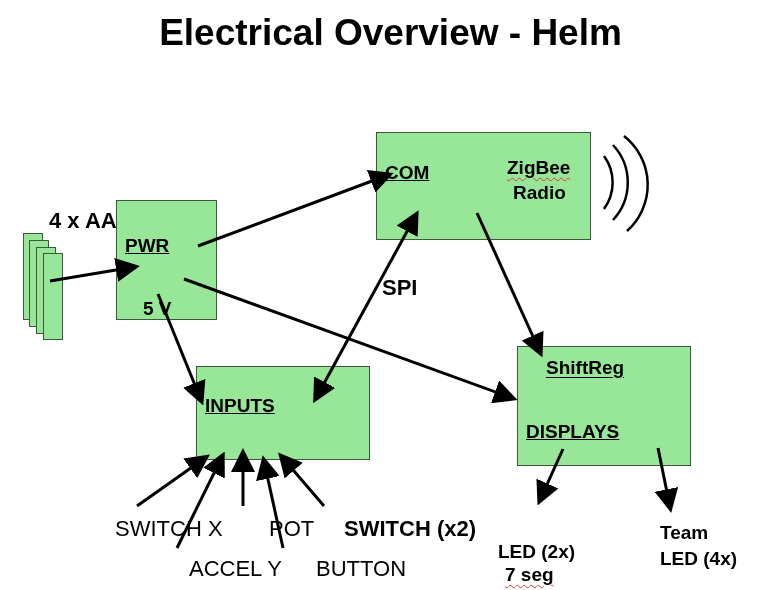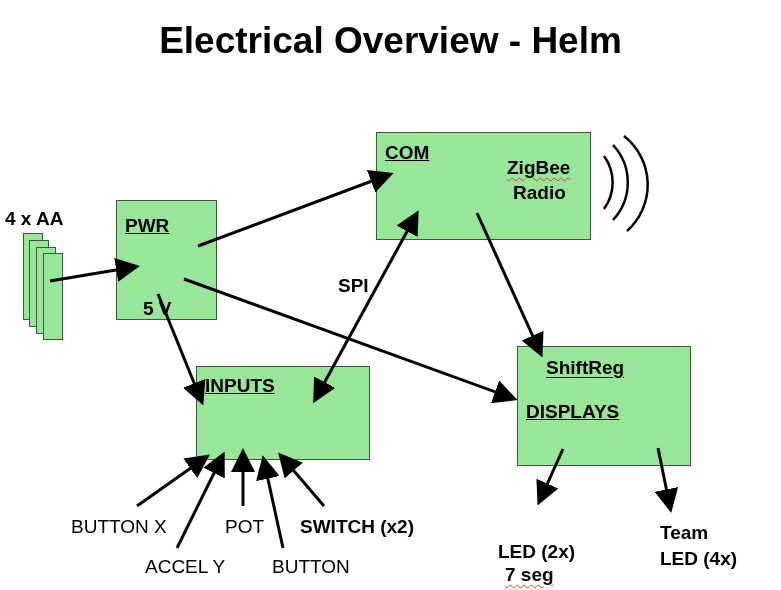--- a/index.html
+++ b/index.html
@@ -1,24 +1,24 @@
 <!DOCTYPE html>
 <html><head>
 <meta charset="utf-8">
 <style>
   html, body { margin:0; padding:0; background:#ffffff; }
   body { width:781px; height:590px; position:relative; overflow:hidden;
          font-family:"Liberation Sans", sans-serif; color:#000; }
-  .title { position:absolute; left:0; top:20px; width:781px; text-align:center;
+  .title { position:absolute; left:0; top:12px; width:781px; text-align:center;
            font-size:37px; font-weight:bold; }
   .box { position:absolute; background:#98e698; border:1.5px solid #3a5a3a; box-sizing:border-box; }
   .lbl { position:absolute; font-weight:bold; font-size:19px; white-space:nowrap; }
-  .u { text-decoration:underline; }
+  .u { text-decoration:underline;margin-top:20px; }
   .sq { text-decoration:underline wavy #d04040; text-decoration-thickness:1px; text-underline-offset:3px; }
-  .plain { position:absolute; font-size:19px; font-weight:bold; white-space:nowrap; }
+  .plain { position:absolute; font-size:22px; font-weight:bold; white-space:nowrap;margin-left:44px; }
   svg { position:absolute; left:0; top:0; }
 </style>
 </head>
 <body>
 
 <div class="title">Electrical Overview - Helm</div>
 
 <div class="box" style="left:23px;top:233px;width:20px;height:87px;"></div>
 <div class="box" style="left:29px;top:240px;width:20px;height:87px;"></div>
 <div class="box" style="left:36px;top:247px;width:20px;height:87px;"></div>
@@ -36,21 +36,21 @@
 
 <div class="box" style="left:196px;top:366px;width:174px;height:94px;"></div>
 <div class="lbl u" style="left:205px;top:375px;">INPUTS</div>
 
 <div class="box" style="left:517px;top:346px;width:174px;height:120px;"></div>
 <div class="lbl sq" style="left:546px;top:357px;text-decoration:underline;">ShiftReg</div>
 <div class="lbl u" style="left:526px;top:401px;">DISPLAYS</div>
 
 <div class="plain" style="left:338px;top:275px;font-weight:bold;">SPI</div>
 
-<div class="plain" style="left:71px;top:516px;font-weight:normal;">BUTTON X</div>
+<div class="plain" style="left:71px;top:516px;font-weight:normal;">SWITCH X</div>
 <div class="plain" style="left:145px;top:556px;font-weight:normal;">ACCEL Y</div>
 <div class="plain" style="left:225px;top:516px;font-weight:normal;">POT</div>
 <div class="plain" style="left:272px;top:556px;font-weight:normal;">BUTTON</div>
 <div class="plain" style="left:300px;top:516px;font-weight:bold;">SWITCH (x2)</div>
 
 <div class="lbl" style="left:505px;top:516px;margin-top:48px;"><span class="sq">7 seg</span></div>
 <div class="lbl" style="left:498px;top:541px;">LED (2x)</div>
 <div class="lbl" style="left:660px;top:522px;">Team</div>
 <div class="lbl" style="left:660px;top:548px;">LED (4x)</div>
 

